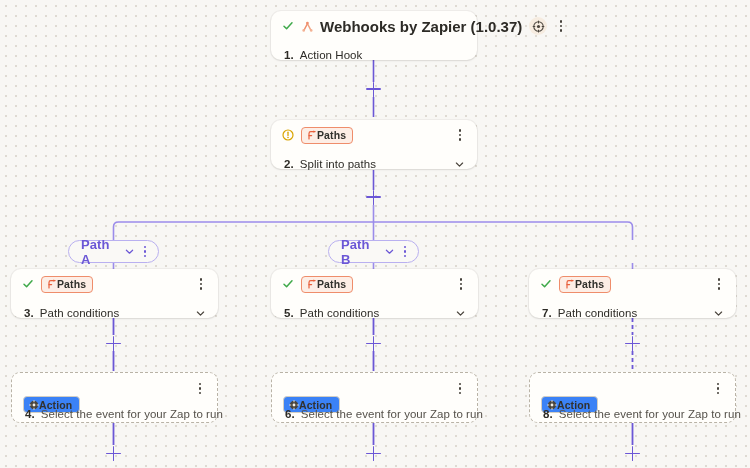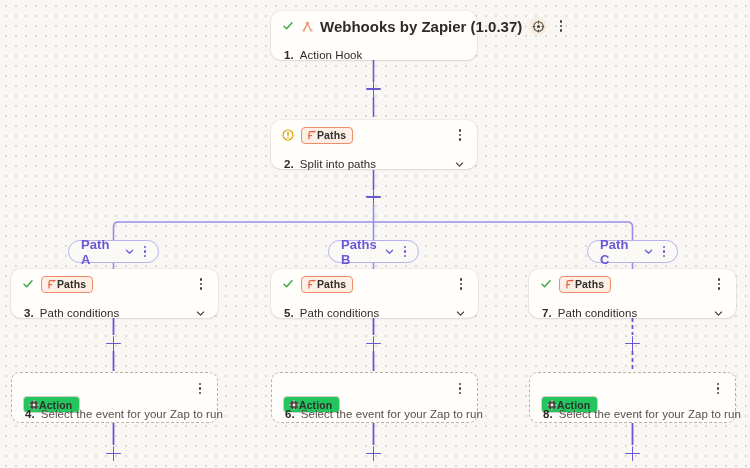--- a/index.html
+++ b/index.html
@@ -59,21 +59,21 @@
     display:inline-flex;align-items:center;
     height:17px;padding:0 6px 0 5px;
     border-radius:4px;
     font-size:10.5px;font-weight:700;letter-spacing:.1px;
     white-space:nowrap;box-sizing:border-box;
   }
   .badge-paths{
     border:1px solid #ef8d6b;background:#fdeee6;color:#31302c;
   }
   .badge-action{
-    border:1px solid #d4cec2;background:#22c55e;color:#31302c;
+    border:1px solid #d4cec2;background:#3b82f6;color:#31302c;
     padding:0 7px 0 5px;
     margin-top:32px;
   }
   .badge-app{
     display:inline-flex;align-items:center;gap:6px;
     font-size:15px;font-weight:700;color:#2d2b26;white-space:nowrap;
   }
 
   
   .check{width:12px;height:12px;flex:0 0 auto;}
@@ -225,44 +225,32 @@
       <path d="M2.6 4.6 L6 7.9 L9.4 4.6" fill="none" stroke="#6b57d6" stroke-width="1.3" stroke-linecap="round" stroke-linejoin="round"></path>
     </svg>
     <div class="kebab">
         <i></i>
         <i></i>
         <i></i>
       </div>
   </div>
 
   <div class="path-pill" style="left:328px;top:240px;width:91px;">
-    <span class="lbl">Paths B</span>
+    <span class="lbl">Path B</span>
     <span class="grow"></span>
     <svg class="chev" viewBox="0 0 12 12">
       <path d="M2.6 4.6 L6 7.9 L9.4 4.6" fill="none" stroke="#6b57d6" stroke-width="1.3" stroke-linecap="round" stroke-linejoin="round"></path>
     </svg>
     <div class="kebab">
         <i></i>
         <i></i>
         <i></i>
       </div>
   </div>
 
-  <div class="path-pill" style="left:587px;top:240px;width:91px;">
-    <span class="lbl">Path C</span>
-    <span class="grow"></span>
-    <svg class="chev" viewBox="0 0 12 12">
-      <path d="M2.6 4.6 L6 7.9 L9.4 4.6" fill="none" stroke="#6b57d6" stroke-width="1.3" stroke-linecap="round" stroke-linejoin="round"></path>
-    </svg>
-    <div class="kebab">
-        <i></i>
-        <i></i>
-        <i></i>
-      </div>
-  </div>
 
   <div class="card" style="left:11px;top:269px;width:207px;height:49px;">
     <div class="card-top">
       <svg class="check" viewBox="0 0 12 12">
         <path d="M2 6.3 L4.6 8.8 L10 2.8" fill="none" stroke="#3fa94a" stroke-width="1.5" stroke-linecap="round" stroke-linejoin="round"></path>
       </svg>
       <span class="badge badge-paths">
         <svg width="10" height="10" viewBox="0 0 10 10">
           <path d="M2 9 V3.4 Q2 1.6 3.8 1.6 H8" fill="none" stroke="#e8603c" stroke-width="1.2" stroke-linecap="round"></path>
           <path d="M6.4 0.4 L8.6 1.6 L6.4 2.8 Z" fill="#e8603c"></path>

